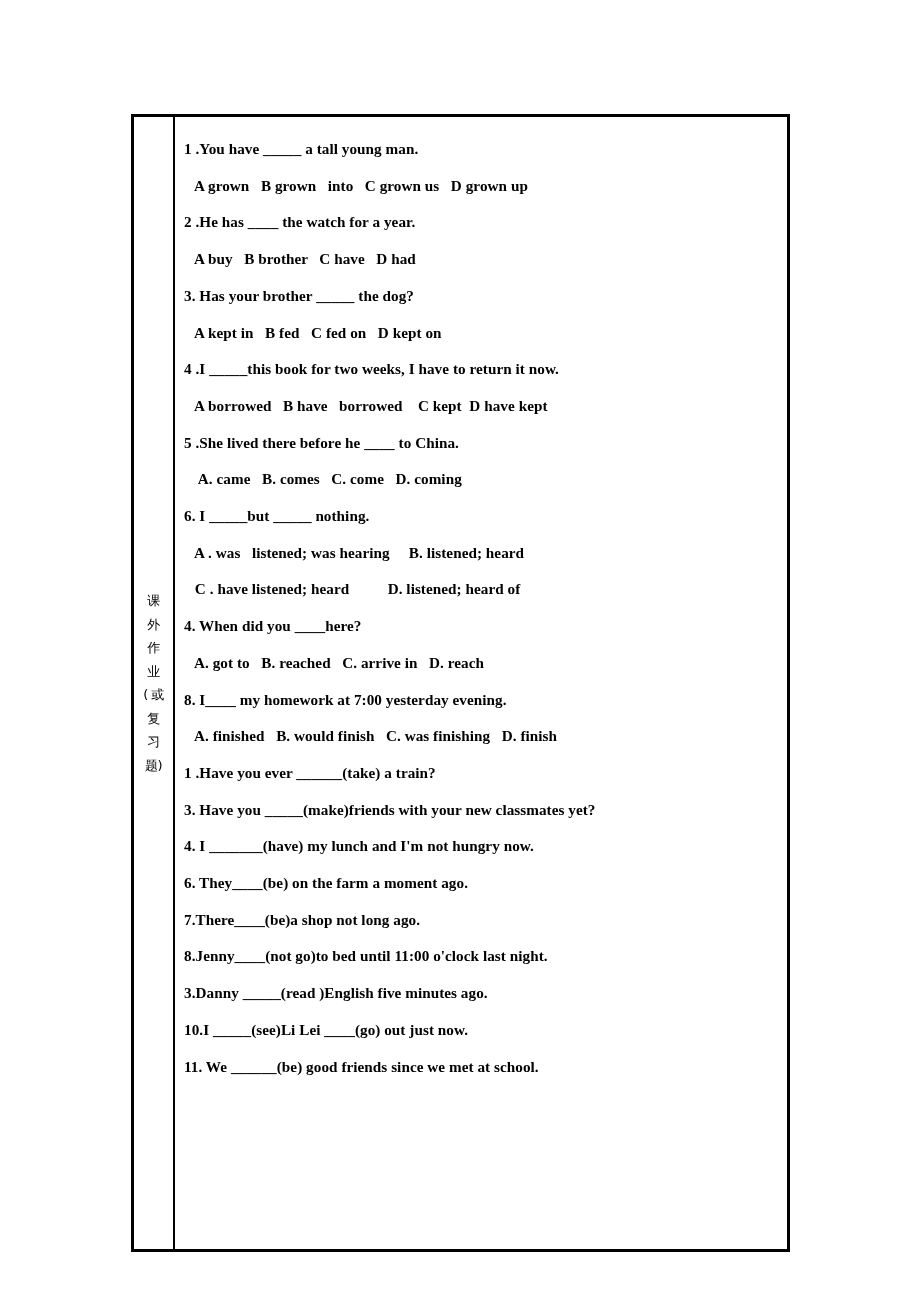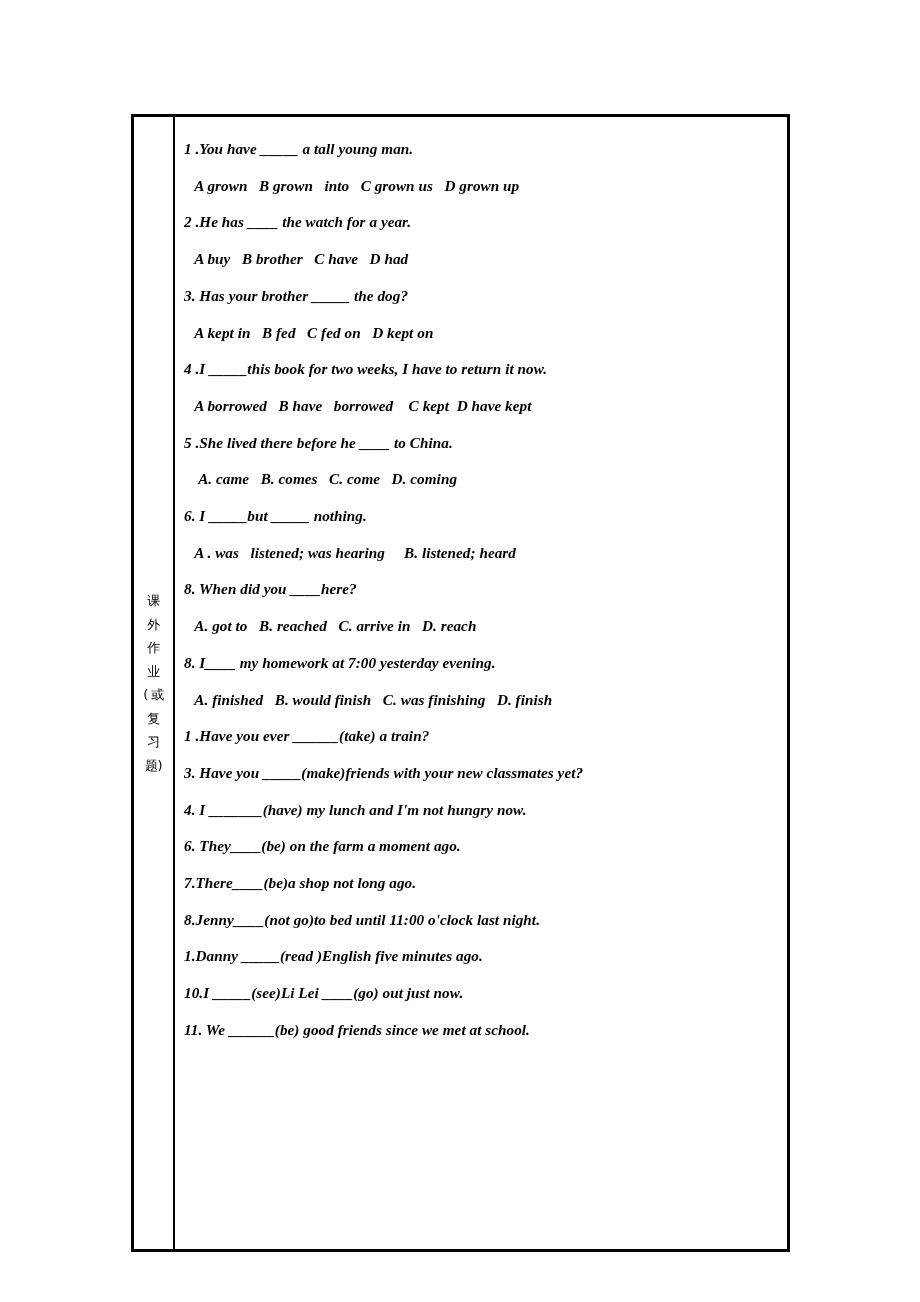--- a/index.html
+++ b/index.html
@@ -55,21 +55,20 @@
     flex: 1;
     box-sizing: border-box;
     padding: 14px 0 0 9px;
   }
   .q-line {
     font-size: 15.2px;
     font-weight: bold;
     line-height: 36.7px;
     white-space: pre;
     letter-spacing: 0.05px;
-    font-style: italic;
   }
   .q-line.indent {
     padding-left: 7px;
   }
 </style>
 </head>
 <body>
 
 <div class="page">
 
@@ -98,32 +97,33 @@
       <div class="q-line indent"> A kept in   B fed   C fed on   D kept on</div>
 
       <div class="q-line">4 .I _____this book for two weeks, I have to return it now.</div>
       <div class="q-line indent"> A borrowed   B have   borrowed    C kept  D have kept</div>
 
       <div class="q-line">5 .She lived there before he ____ to China.</div>
       <div class="q-line indent">  A. came   B. comes   C. come   D. coming</div>
 
       <div class="q-line">6. I _____but _____ nothing.</div>
       <div class="q-line indent"> A . was   listened; was hearing     B. listened; heard</div>
+      <div class="q-line indent"> C . have listened; heard          D. listened; heard of</div>
 
-      <div class="q-line">8. When did you ____here?</div>
+      <div class="q-line">4. When did you ____here?</div>
       <div class="q-line indent"> A. got to   B. reached   C. arrive in   D. reach</div>
 
       <div class="q-line">8. I____ my homework at 7:00 yesterday evening.</div>
       <div class="q-line indent"> A. finished   B. would finish   C. was finishing   D. finish</div>
 
       <div class="q-line">1 .Have you ever ______(take) a train?</div>
       <div class="q-line">3. Have you _____(make)friends with your new classmates yet?</div>
       <div class="q-line">4. I _______(have) my lunch and I'm not hungry now.</div>
       <div class="q-line">6. They____(be) on the farm a moment ago.</div>
       <div class="q-line">7.There____(be)a shop not long ago.</div>
       <div class="q-line">8.Jenny____(not go)to bed until 11:00 o'clock last night.</div>
-      <div class="q-line">1.Danny _____(read )English five minutes ago.</div>
+      <div class="q-line">3.Danny _____(read )English five minutes ago.</div>
       <div class="q-line">10.I _____(see)Li Lei ____(go) out just now.</div>
       <div class="q-line">11. We ______(be) good friends since we met at school.</div>
 
     </div>
   </div>
 </div>
 
 </body></html>

